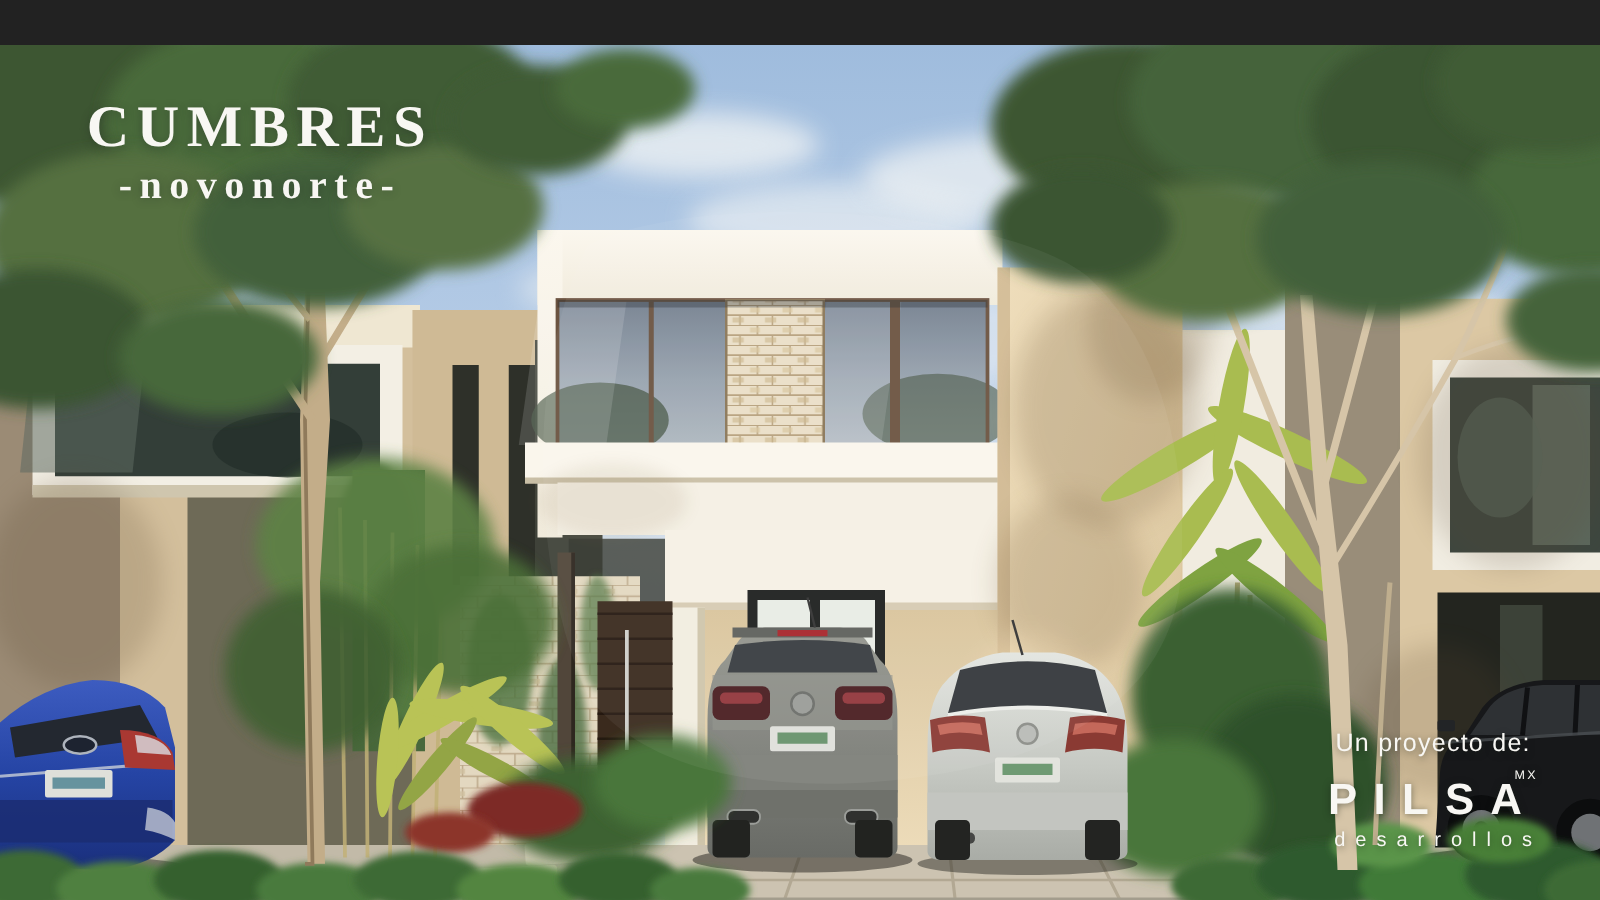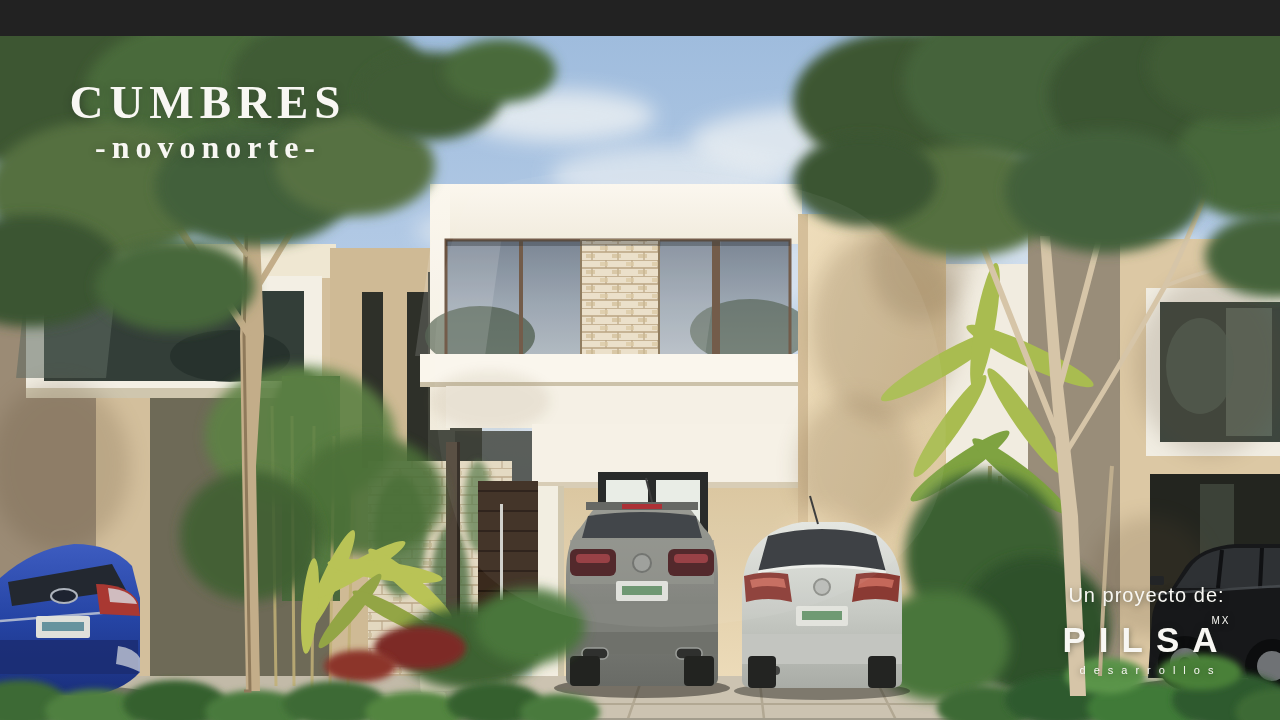--- a/index.html
+++ b/index.html
@@ -10,21 +10,21 @@
   .brand{left:58px;top:42px;width:300px;text-shadow:0 1px 8px rgba(40,50,40,.45);}
   .brand-title{font-family:"Liberation Serif","DejaVu Serif",serif;font-size:47px;
                letter-spacing:6px;font-weight:600;line-height:1.05;white-space:nowrap;}
   .brand-sub{font-family:"Liberation Serif","DejaVu Serif",serif;font-size:32px;
              letter-spacing:6px;font-weight:600;margin-top:2px;}
   .dev{left:1054px;top:548px;width:185px;text-shadow:0 1px 6px rgba(20,30,20,.5);}
   .dev-prefix{font-size:20px;letter-spacing:1px;font-weight:400;}
   .dev-name-row{margin-top:8px;white-space:nowrap;}
   .dev-name{font-size:35px;font-weight:700;letter-spacing:13px;margin-right:-13px;}
   .dev-region{font-size:10px;font-weight:400;letter-spacing:2px;vertical-align:28px;margin-left:-6px;text-align:right;}
-  .dev-tagline{font-size:11px;letter-spacing:8px;margin-top:4px;margin-right:-8px;font-weight:400;}
+  .dev-tagline{font-size:16px;letter-spacing:8px;margin-top:4px;margin-right:-8px;font-weight:400;}
 </style>
 </head>
 <body>
 
 <div class="scene">
 <svg width="1280" height="720" viewBox="0 0 1280 720">
   <defs>
     <linearGradient id="skyG" x1="0" y1="0" x2="0" y2="1">
       <stop offset="0" stop-color="#9fbcdd"></stop>
           <stop offset="0.38" stop-color="#b7cde7"></stop>

